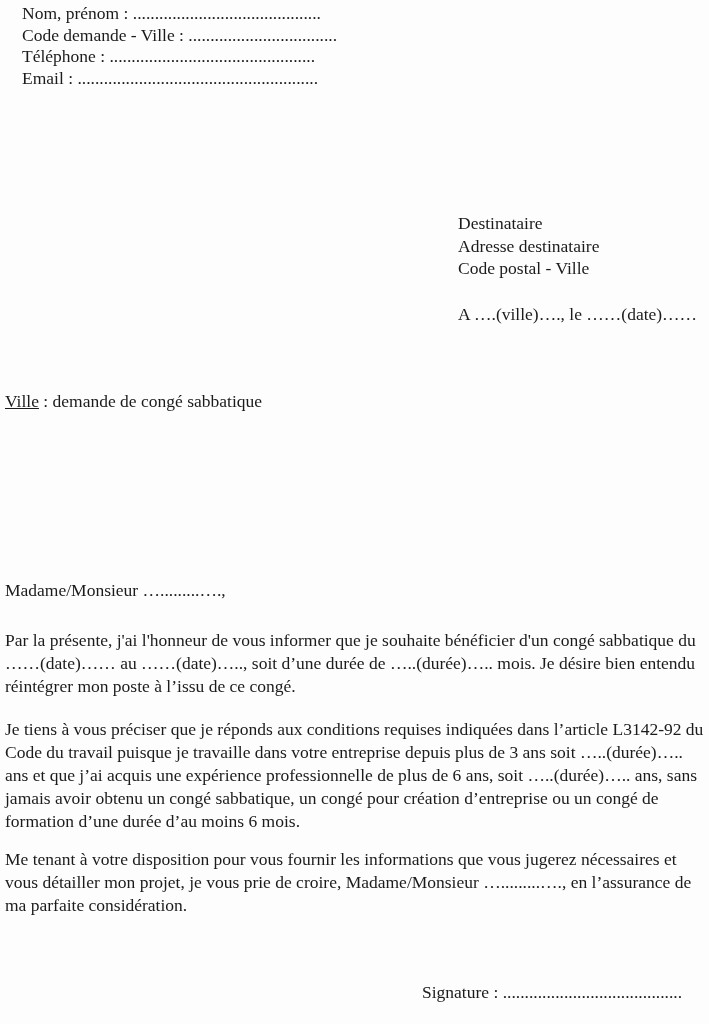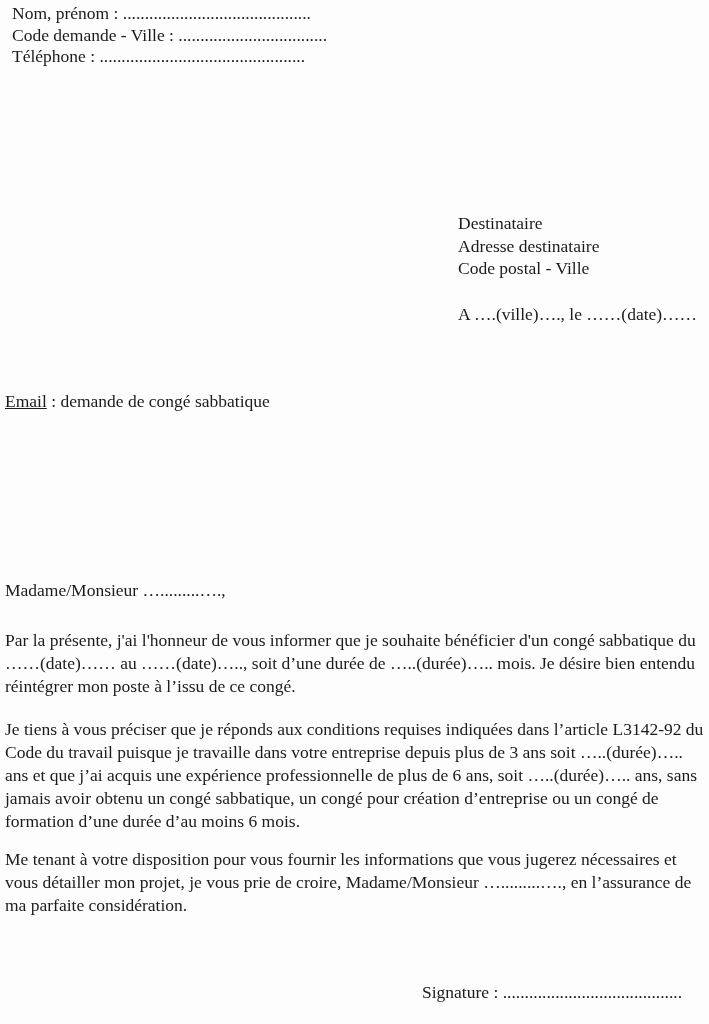--- a/index.html
+++ b/index.html
@@ -13,21 +13,21 @@
     height: 1024px;
     background: #fdfdfd;
     color: #1b1b1b;
     font-family: "Liberation Serif", "DejaVu Serif", serif;
     font-size: 17.5px;
     line-height: 23px;
     overflow: hidden;
   }
   .sender {
     position: absolute;
-    left: 12px;
+    left: 22px;
     top: 3px;
     line-height: 21.6px;
     white-space: nowrap;
   }
   .recipient {
     position: absolute;
     left: 458px;
     top: 212px;
     line-height: 22.6px;
     white-space: nowrap;
@@ -74,31 +74,32 @@
 </style>
 </head>
 <body>
 
 <div class="page">
 
   <div class="sender">
     <div>Nom, prénom : ...........................................</div>
     <div>Code demande - Ville : ..................................</div>
     <div>Téléphone : ...............................................</div>
+    <div>Email : .......................................................</div>
   </div>
 
   <div class="recipient">
     <div>Destinataire</div>
     <div>Adresse destinataire</div>
     <div>Code postal - Ville</div>
   </div>
 
   <div class="dateline">A ….(ville)…., le ……(date)……</div>
 
-  <div class="subject"><span class="subject-label">Email</span><span> : </span><span>demande de congé sabbatique</span></div>
+  <div class="subject"><span class="subject-label">Ville</span><span> : </span><span>demande de congé sabbatique</span></div>
 
   <div class="salutation">Madame/Monsieur ….........….,</div>
 
   <div class="para para-1">Par la présente, j'ai l'honneur de vous informer que je souhaite bénéficier d'un congé sabbatique du ……(date)…… au ……(date)….., soit d’une durée de …..(durée)….. mois. Je désire bien entendu réintégrer mon poste à l’issu de ce congé.</div>
 
   <div class="para para-2">Je tiens à vous préciser que je réponds aux conditions requises indiquées dans l’article L3142-92 du Code du travail puisque je travaille dans votre entreprise depuis plus de 3 ans soit …..(durée)…..  ans et que j’ai acquis une expérience professionnelle de plus de 6 ans, soit …..(durée)….. ans, sans jamais avoir obtenu un congé sabbatique, un congé pour création d’entreprise ou un congé de formation d’une durée d’au moins 6 mois.</div>
 
   <div class="para para-3">Me tenant à votre disposition pour vous fournir les informations que vous jugerez nécessaires et vous détailler mon projet, je vous prie de croire, Madame/Monsieur ….........…., en l’assurance de ma parfaite considération.</div>
 
   <div class="signature">Signature : .........................................</div>

